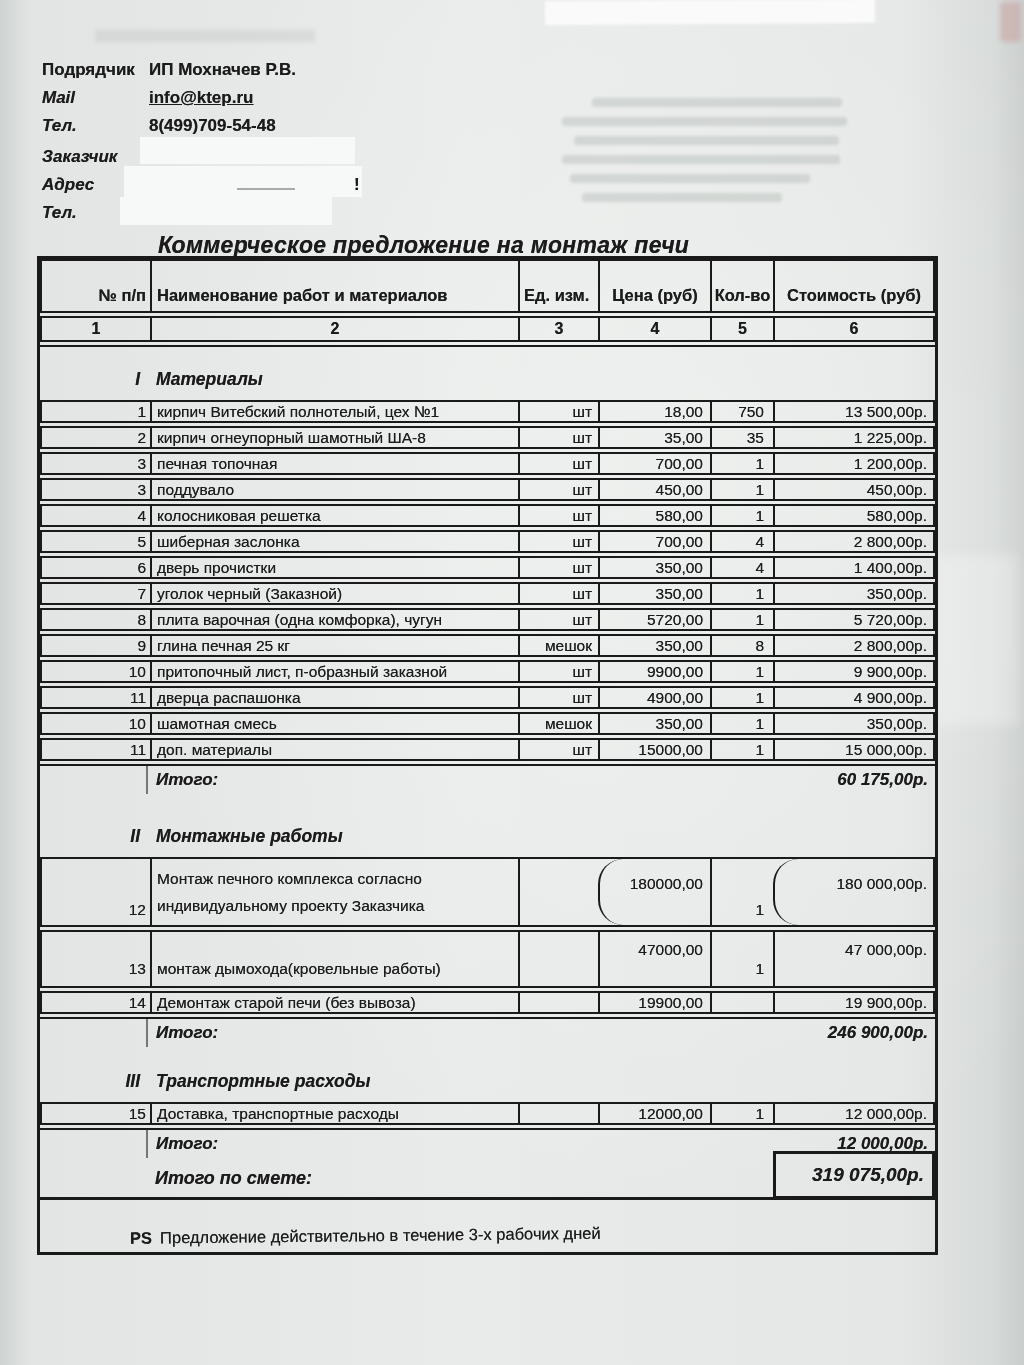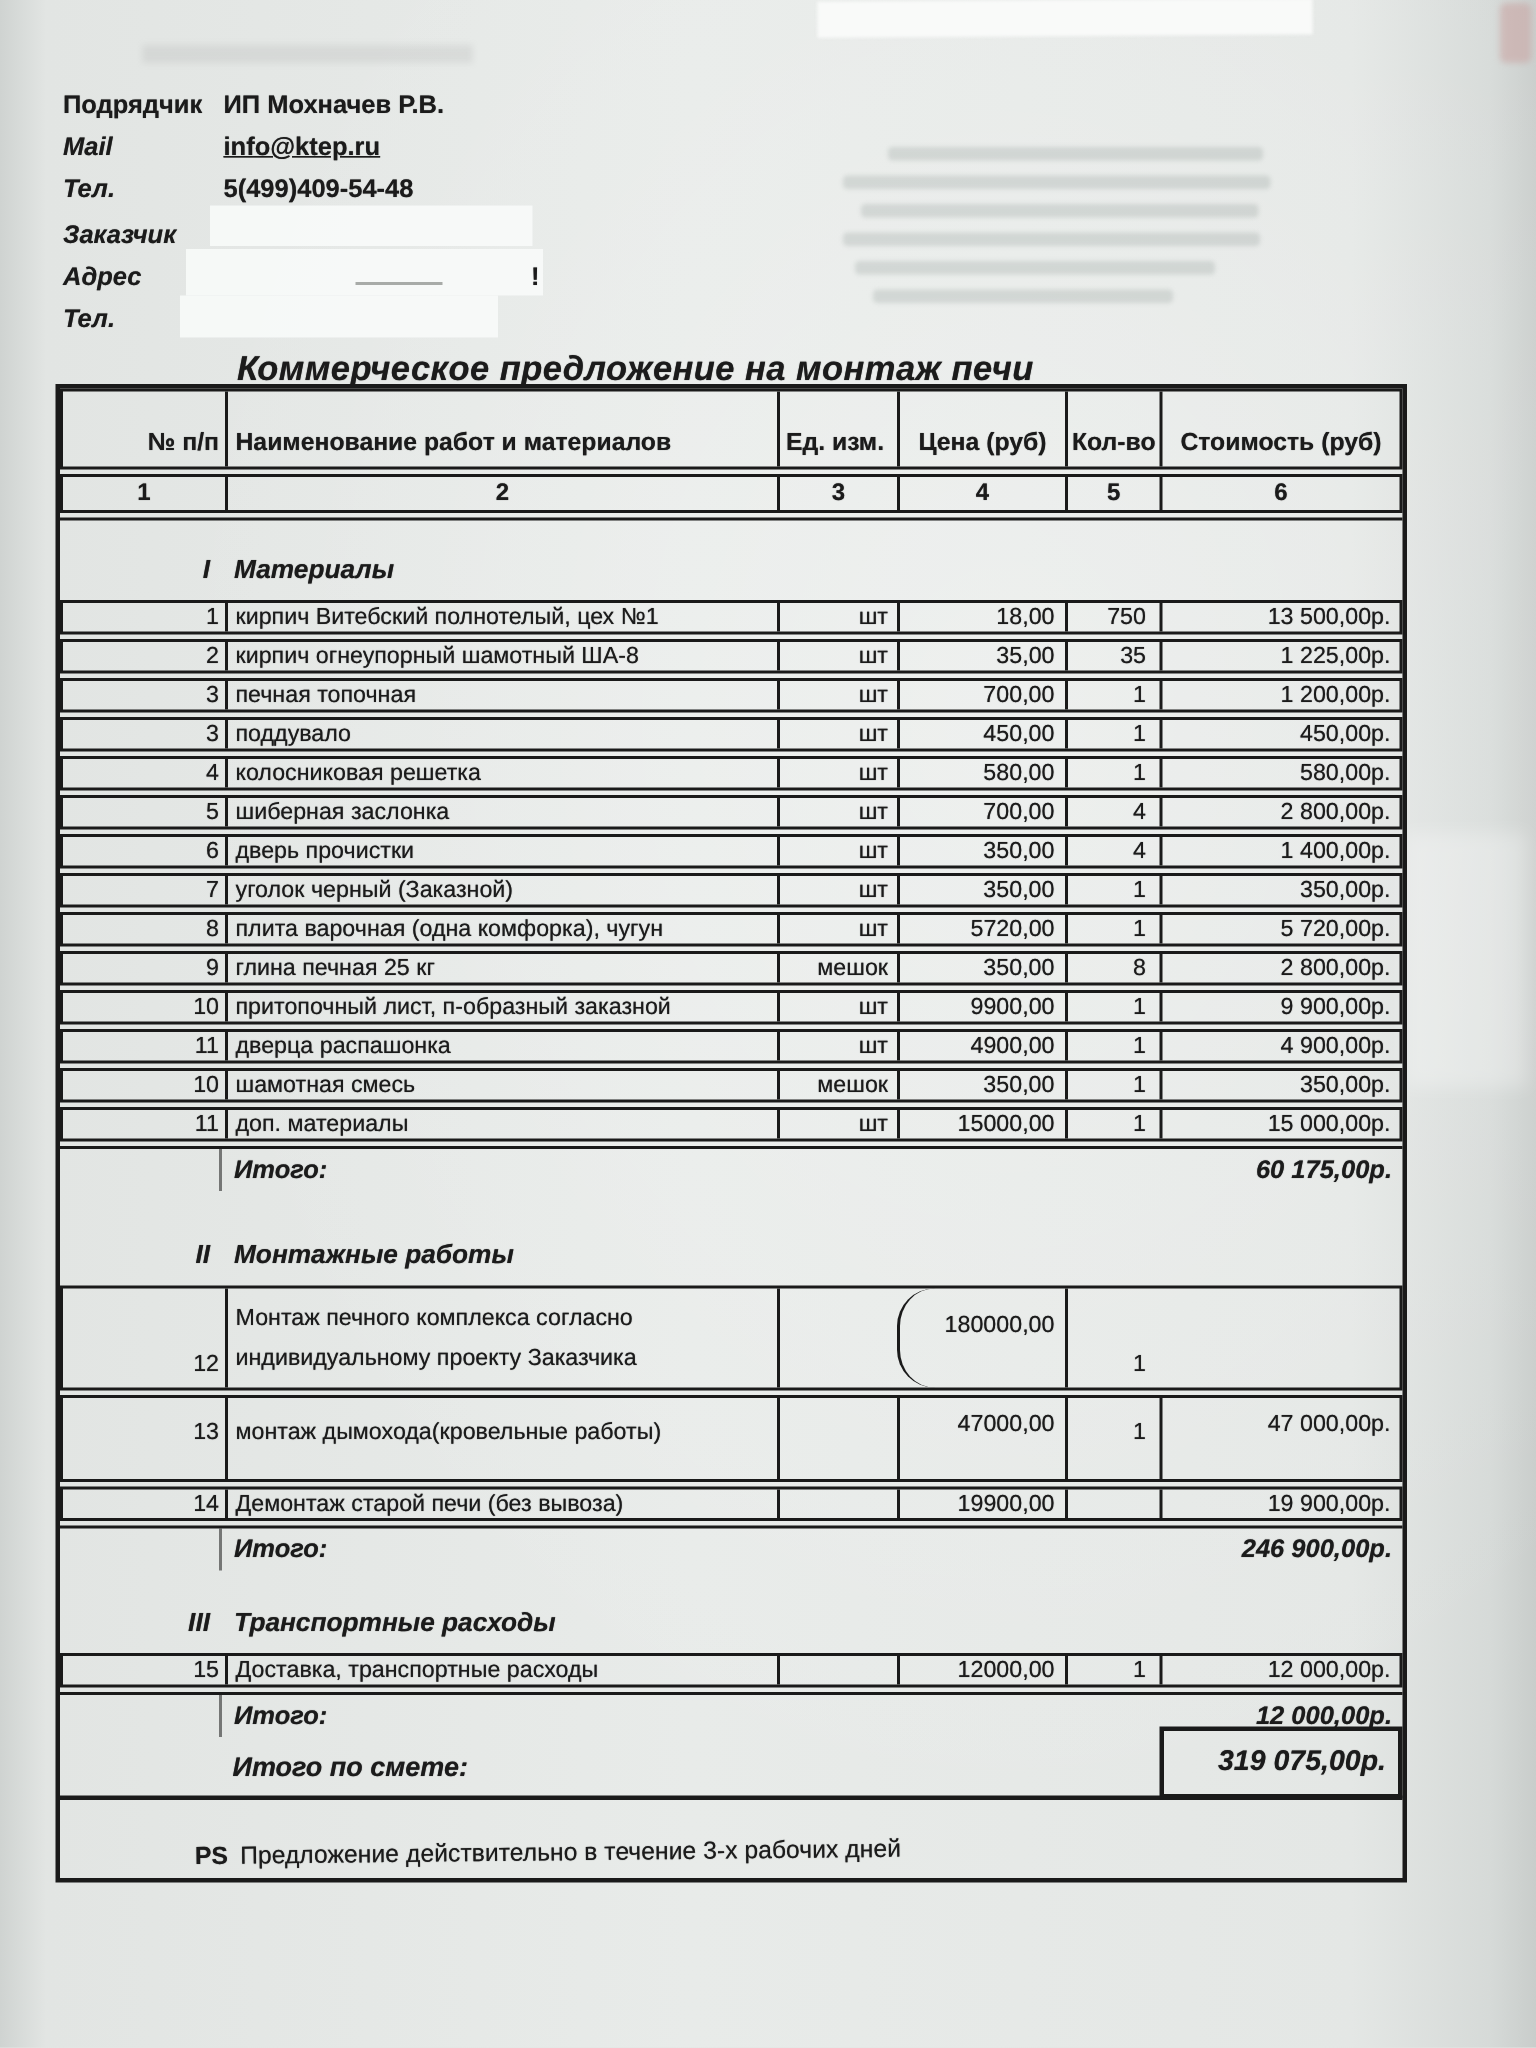--- a/index.html
+++ b/index.html
@@ -70,21 +70,21 @@
   .trow .c-name { justify-content:flex-start; padding-left:5px; }
   .trow .c-unit { justify-content:flex-end; padding-right:6px; }
   .trow .c-price { justify-content:flex-end; padding-right:7px; }
   .trow .c-qty { justify-content:flex-end; padding-right:9px; }
   .trow .c-sum { justify-content:flex-end; padding-right:6px; }
   .trow.row-tall-a { height:70px; }
   .row-tall-a .c-num, .row-tall-a .c-qty { align-items:flex-end; padding-bottom:6px; }
   .row-tall-a .c-name { flex-direction:column; align-items:flex-start; justify-content:center; line-height:27px; white-space:normal; }
   .row-tall-a .c-price, .row-tall-a .c-sum { align-items:flex-start; padding-top:16px;border-radius:25px; }
   .trow.row-tall-b { height:58px; }
-  .row-tall-b .c-num, .row-tall-b .c-name, .row-tall-b .c-qty { align-items:flex-end; padding-bottom:22px; }
+  .row-tall-b .c-num, .row-tall-b .c-name, .row-tall-b .c-qty { align-items:flex-end; padding-bottom:8px; }
   .row-tall-b .c-price, .row-tall-b .c-sum { align-items:flex-start; padding-top:9px; }
   
   .total-band { display:grid; grid-template-columns:108px 1fr; border-top:2px solid #1a1a1a; margin-top:3px; height:30px; }
   .total-band .tb-left { border-right:2px solid rgba(26,26,26,0.55); }
   .total-band .tb-main { display:flex; justify-content:space-between; align-items:center; padding:0 7px 0 8px;
                          font-style:italic; font-weight:700; font-size:17px; }
   
   .grand-band { position:relative; border-bottom:3px solid #1a1a1a; margin-top:2px; height:40px;
                 display:flex; align-items:center; padding-left:115px; font-style:italic; font-weight:700; font-size:18px; }
   .grand-value-box { position:absolute; left:733px; top:-9px; width:162px; height:48px; border:3px solid #1a1a1a;
@@ -118,21 +118,21 @@
   <div class="hrow">
     <span class="hlabel upright">Подрядчик</span>
     <span class="hvalue">ИП Мохначев Р.В.</span>
   </div>
   <div class="hrow">
     <span class="hlabel">Mail</span>
     <span class="hvalue underline">info@ktep.ru</span>
   </div>
   <div class="hrow">
     <span class="hlabel">Тел.</span>
-    <span class="hvalue">5(499)409-54-48</span>
+    <span class="hvalue">8(499)709-54-48</span>
   </div>
   <div class="hrow gap">
     <span class="hlabel">Заказчик</span>
     <span class="hvalue"></span>
   </div>
   <div class="hrow">
     <span class="hlabel">Адрес</span>
     <span class="hvalue" style="padding-left:205px;">!</span>
   </div>
   <div class="hrow">
@@ -292,20 +292,21 @@
       </div>
       <div class="trow grid6 row-tall-a">
         <div class="cell c-num">12</div>
         <div class="cell c-name">
           <div class="">Монтаж печного комплекса согласно</div>
           <div class="">индивидуальному проекту Заказчика</div>
         </div>
         <div class="cell c-unit"></div>
         <div class="cell c-price">180000,00</div>
         <div class="cell c-qty">1</div>
+        <div class="cell c-sum">180 000,00р.</div>
       </div>
       <div class="trow grid6 row-tall-b">
         <div class="cell c-num">13</div>
         <div class="cell c-name">монтаж дымохода(кровельные работы)</div>
         <div class="cell c-unit"></div>
         <div class="cell c-price">47000,00</div>
         <div class="cell c-qty">1</div>
         <div class="cell c-sum">47 000,00р.</div>
       </div>
       <div class="trow grid6">

